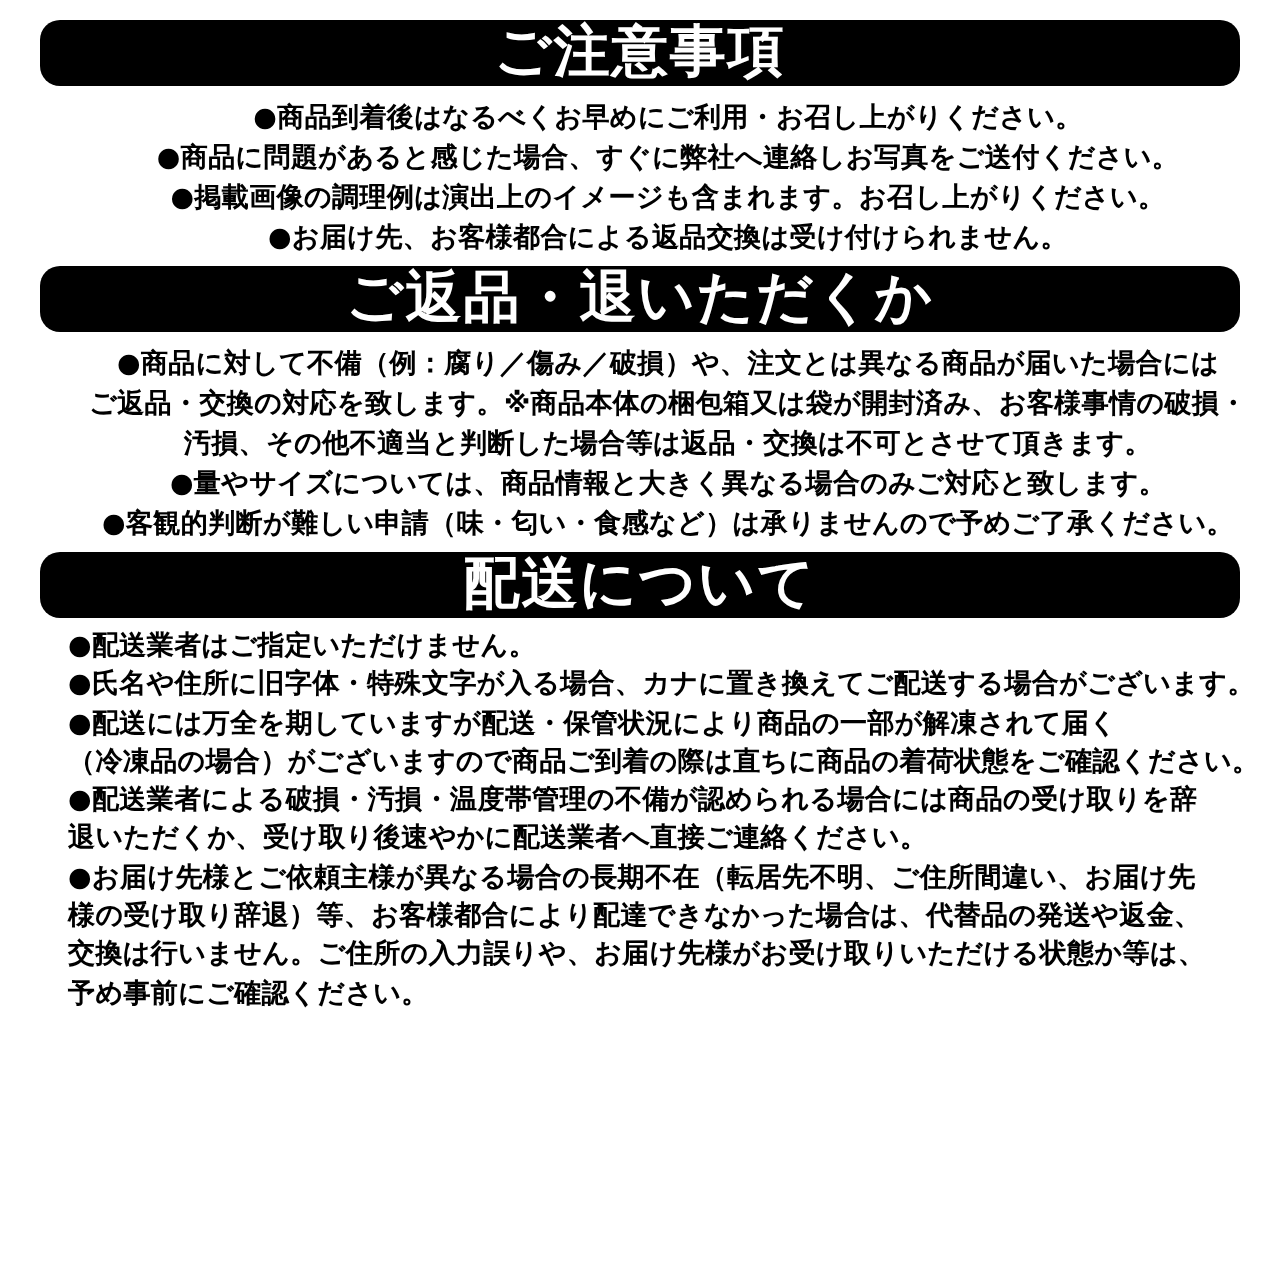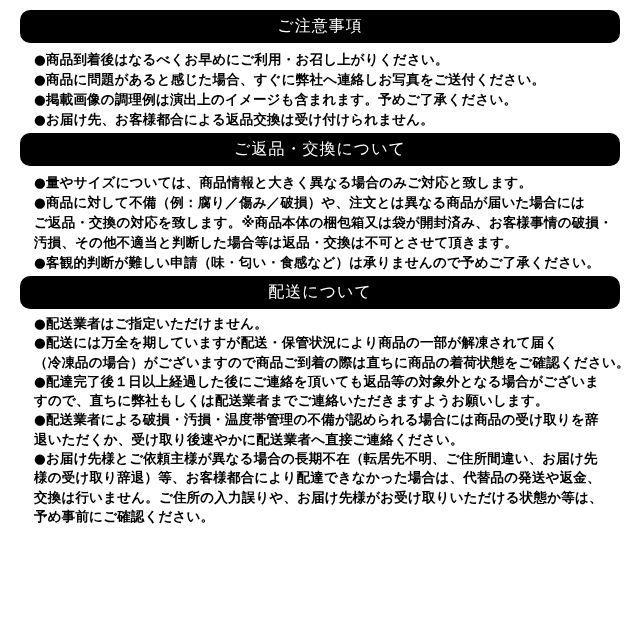--- a/index.html
+++ b/index.html
@@ -25,87 +25,87 @@
     margin: 0 20px;
     height: 33px;
     background: #000000;
     border-radius: 10px;
     display: flex;
     align-items: center;
     justify-content: center;
   }
   .bar .bar-title {
     color: #ffffff;
-    font-size: 16px;
-    font-weight: 400;
+    font-size: 28px;
+    font-weight: 700;
     letter-spacing: 1px;
     line-height: 1;
     padding-bottom: 2px;
   }
   .bullets {
     box-sizing: border-box;
     width: 640px;
     padding: 6px 6px 4px 34px;
     font-size: 13.5px;
   }
   .bullets p {
     margin: 0;
     white-space: pre-line;
     letter-spacing: 0.2px;
   }
   .s1 .bullets p, .s2 .bullets p {
     line-height: 20px;
+    text-align: center;
   }
   .s3 .bullets {
     padding-top: 5px;
   }
   .s3 .bullets p {
     line-height: 19.3px;
   }
 </style>
 </head>
 <body>
 
 <div class="page">
 
   <section class="s1">
     <div class="bar">
       <span class="bar-title">ご注意事項</span>
     </div>
     <div class="bullets">
       <p>●商品到着後はなるべくお早めにご利用・お召し上がりください。</p>
       <p>●商品に問題があると感じた場合、すぐに弊社へ連絡しお写真をご送付ください。</p>
-      <p>●掲載画像の調理例は演出上のイメージも含まれます。予めご了承ください。</p>
+      <p>●掲載画像の調理例は演出上のイメージも含まれます。お召し上がりください。</p>
       <p>●お届け先、お客様都合による返品交換は受け付けられません。</p>
     </div>
   </section>
 
   <section class="s2">
     <div class="bar">
-      <span class="bar-title">ご返品・交換について</span>
+      <span class="bar-title">ご返品・退いただくか</span>
     </div>
     <div class="bullets">
-      <p>●量やサイズについては、商品情報と大きく異なる場合のみご対応と致します。</p>
       <p>●商品に対して不備（例：腐り／傷み／破損）や、注文とは異なる商品が届いた場合には
 ご返品・交換の対応を致します。※商品本体の梱包箱又は袋が開封済み、お客様事情の破損・
 汚損、その他不適当と判断した場合等は返品・交換は不可とさせて頂きます。</p>
+      <p>●量やサイズについては、商品情報と大きく異なる場合のみご対応と致します。</p>
       <p>●客観的判断が難しい申請（味・匂い・食感など）は承りませんので予めご了承ください。</p>
     </div>
   </section>
 
   <section class="s3">
     <div class="bar">
       <span class="bar-title">配送について</span>
     </div>
     <div class="bullets">
       <p>●配送業者はご指定いただけません。</p>
+      <p>●氏名や住所に旧字体・特殊文字が入る場合、カナに置き換えてご配送する場合がございます。</p>
       <p>●配送には万全を期していますが配送・保管状況により商品の一部が解凍されて届く
 （冷凍品の場合）がございますので商品ご到着の際は直ちに商品の着荷状態をご確認ください。</p>
-      <p>●配達完了後１日以上経過した後にご連絡を頂いても返品等の対象外となる場合がございま
-すので、直ちに弊社もしくは配送業者までご連絡いただきますようお願いします。</p>
       <p>●配送業者による破損・汚損・温度帯管理の不備が認められる場合には商品の受け取りを辞
 退いただくか、受け取り後速やかに配送業者へ直接ご連絡ください。</p>
       <p>●お届け先様とご依頼主様が異なる場合の長期不在（転居先不明、ご住所間違い、お届け先
 様の受け取り辞退）等、お客様都合により配達できなかった場合は、代替品の発送や返金、
 交換は行いません。ご住所の入力誤りや、お届け先様がお受け取りいただける状態か等は、
 予め事前にご確認ください。</p>
     </div>
   </section>
 
 </div>

